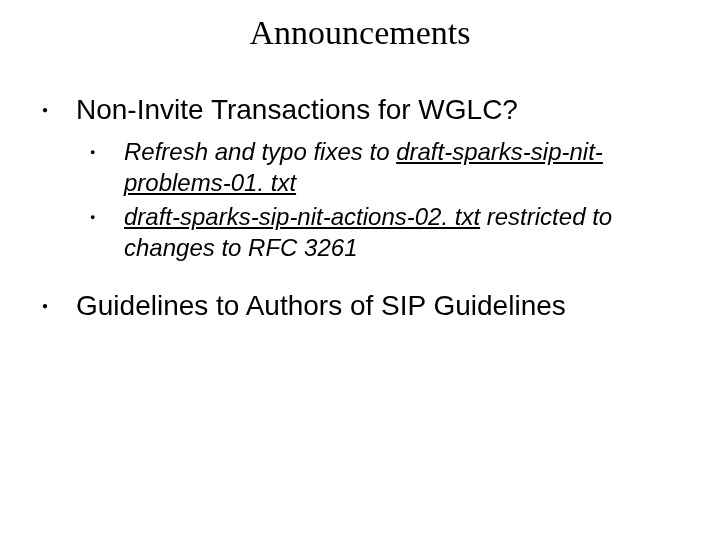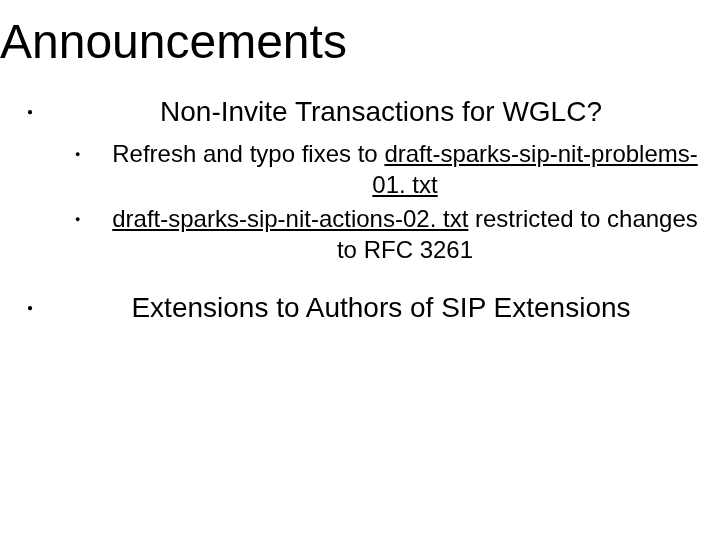--- a/index.html
+++ b/index.html
@@ -11,54 +11,55 @@
     font-family: Arial, Helvetica, sans-serif;
     color: #000000;
   }
   .slide {
     width: 720px;
     height: 540px;
     position: relative;
     box-sizing: border-box;
   }
   .title {
-    text-align: left;
-    font-size: 48px;
+    text-align: center;
+    font-size: 34px;
     font-weight: 400;
     padding-top: 14px;
     letter-spacing: 0px;
+    font-family: Liberation Serif, serif;
   }
   .body {
     padding: 24px 18px 0 18px;
   }
   ul.level1 {
     list-style: none;
-    margin: 1px;
+    margin: 16px;
     padding: 0;
-    text-align: center;
   }
   ul.level1 > li {
     position: relative;
     padding-left: 42px;
     font-size: 28px;
     line-height: 1.25;
     margin-bottom: 8px;
   }
   ul.level1 > li::before {
     content: "●";
     position: absolute;
     left: 8px;
     top: 12px;
     font-size: 10px;
     color: #000;
   }
   ul.level2 {
     list-style: none;
     margin: 10px 0 24px 0;
     padding: 0;
+    font-style: italic;
   }
   ul.level2 > li {
     position: relative;
     padding-left: 48px;
     font-size: 24px;
     line-height: 1.28;
     margin-bottom: 4px;
   }
   ul.level2 > li::before {
     content: "●";
@@ -89,19 +90,19 @@
           <li>
             <span>Refresh and typo fixes to </span><span class="link">draft-sparks-sip-nit-problems-01. txt</span><span></span>
           </li>
           <li>
             <span></span><span class="link">draft-sparks-sip-nit-actions-02. txt</span><span>  restricted to changes to RFC 3261</span>
           </li>
         </ul>
       </li>
 
       <li>
-        <span>Extensions to Authors of SIP Extensions</span>
+        <span>Guidelines to Authors of SIP Guidelines</span>
       </li>
 
     </ul>
   </div>
 
 </div>
 
 </body></html>

